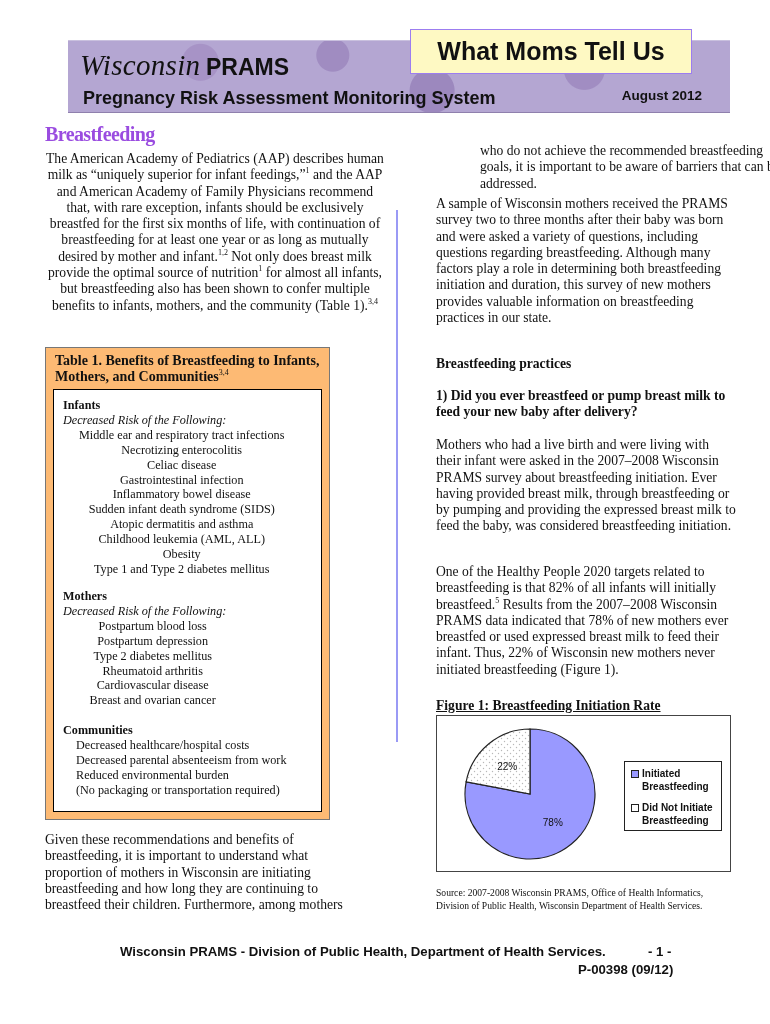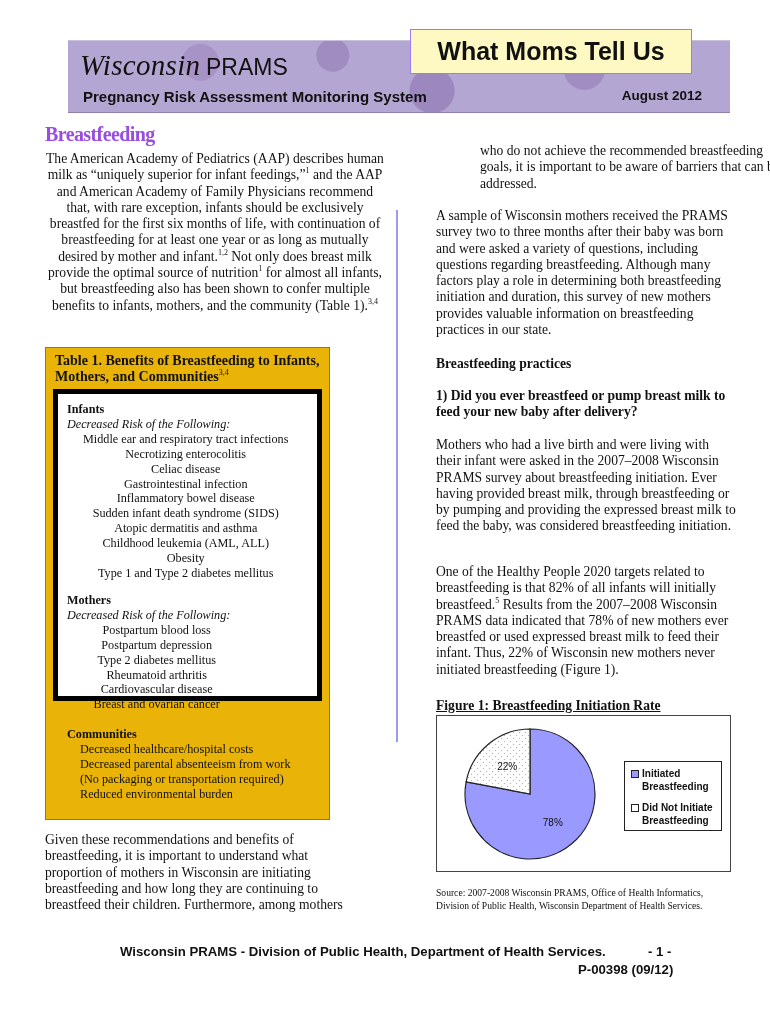--- a/index.html
+++ b/index.html
@@ -10,60 +10,60 @@
   
   #banner { left:68px; top:40px; width:662px; height:71px;
             background: radial-gradient(circle at 20% 30%, #a793c6 0, #a793c6 18px, transparent 19px),
                         radial-gradient(circle at 55% 70%, #9c88be 0, #9c88be 22px, transparent 23px),
                         radial-gradient(circle at 78% 40%, #a18dc2 0, #a18dc2 20px, transparent 21px),
                         radial-gradient(circle at 40% 20%, #a08cc1 0, #a08cc1 16px, transparent 17px),
                         #b4a6d2;
             border-top:1px solid #c9c0de; border-bottom:1px solid #8f80ad; }
   #brand-wisconsin { left:12px; top:8px; font-family:"Liberation Serif", serif; font-style:italic;
             font-size:29px; color:#111; letter-spacing:0.3px; }
-  #brand-prams { left:138px; top:13px; font-family:"Liberation Sans", sans-serif; font-weight:normal;
+  #brand-prams { left:138px; top:13px; font-family:"Liberation Sans", sans-serif; font-weight:bold;
             font-size:23px; color:#111; }
   #brand-sub { left:15px; top:47px; font-family:"Liberation Sans", sans-serif; font-weight:bold;
-            font-size:15px; color:#111; }
+            font-size:18px; color:#111; }
   #issue-date { right:28px; top:47px; font-family:"Liberation Sans", sans-serif; font-weight:bold;
             font-size:13.5px; color:#111; }
   #title-box { left:410px; top:29px; width:282px; height:45px; background:#fef9c3;
             border:1px solid #9c7df0; box-sizing:border-box;
             font-family:"Liberation Sans", sans-serif; font-weight:bold; font-size:25px;
             text-align:center; line-height:43px; color:#111; }
 
   
   #section-heading { left:45px; top:123px; font-family:"Liberation Serif", serif; font-weight:bold;
             font-size:20px; color:#9a4ce0; letter-spacing:-0.6px; }
 
   .para { font-size:13.6px; line-height:16.3px; }
   .para sup { font-size:8px; line-height:0; vertical-align:6px; }
 
   #intro { left:45px; top:151px; width:340px;text-align:center; }
   #conclusion { left:45px; top:832px; width:320px; }
 
   
-  #table-outer { left:45px; top:347px; width:285px; height:473px; background:#eab308;
+  #table-outer { left:45px; top:347px; width:285px; height:473px; background:#fdba74;
             border:1px solid #777; box-sizing:border-box; }
   #table-title { left:9px; top:5px; font-weight:bold; font-size:14px; line-height:16px; width:270px; }
   #table-title sup { font-size:8px; font-weight:normal; vertical-align:6px; line-height:0; }
-  #table-inner { left:7px; top:41px; width:269px; height:312px; background:#fff;
-            border:5px solid #000000; box-sizing:border-box; }
+  #table-inner { left:7px; top:41px; width:269px; height:423px; background:#fff;
+            border:1px solid #000000; box-sizing:border-box; }
   .tgroup { position:absolute; left:9px; font-size:12.2px; line-height:14.9px; }
   .tgroup .gh { font-weight:bold; }
   .tgroup .gi { font-style:italic; }
   .tgroup .li { padding-left:16px;text-align:center; }
   .tgroup .li2 { padding-left:13px; }
 
   
   #divider { left:396px; top:210px; width:2px; height:532px; background:#9a9af5; }
 
   
   #right-1 { left:436px; top:143px; width:300px;margin-left:44px; }
-  #right-2 { left:436px; top:208px; width:300px; }
+  #right-2 { left:436px; top:196px; width:300px; }
   #practices-heading { left:436px; top:356px; font-weight:bold; font-size:13.6px; }
   #question-1 { left:436px; top:388px; width:300px; font-weight:bold; font-size:13.6px; line-height:16.3px; }
   #right-3 { left:436px; top:437px; width:300px; }
   #right-4 { left:436px; top:564px; width:300px; }
   #figure-title { left:436px; top:698px; font-weight:bold; font-size:13.6px; text-decoration:underline; }
 
   
   #chart-box { left:436px; top:715px; width:295px; height:157px; border:1px solid #444;
             box-sizing:border-box; background:#fff; }
   #chart-svg { position:absolute; left:0; top:0; }
@@ -125,22 +125,22 @@
           <div class="li">Rheumatoid arthritis</div>
           <div class="li">Cardiovascular disease</div>
           <div class="li">Breast and ovarian cancer</div>
         </div>
     </div>
     <div class="tgroup" style="top:333px">
       <div class="gh">Communities</div>
       <div id="community-items">
           <div class="li2">Decreased healthcare/hospital costs</div>
           <div class="li2">Decreased parental absenteeism from work</div>
+          <div class="li2">Reduced environmental burden</div>
           <div class="li2">(No packaging or transportation required)</div>
-          <div class="li2">Reduced environmental burden</div>
         </div>
     </div>
   </div>
 </div>
 
 <div id="conclusion" class="abs para">Given these recommendations and benefits of breastfeeding, it is important to understand what proportion of mothers in Wisconsin are initiating breastfeeding and how long they are continuing to breastfeed their children. Furthermore, among mothers</div>
 
 <div id="divider" class="abs"></div>
 
 <div id="right-1" class="abs para">who do not achieve the recommended breastfeeding goals, it is important to be aware of barriers that can be addressed.</div>

